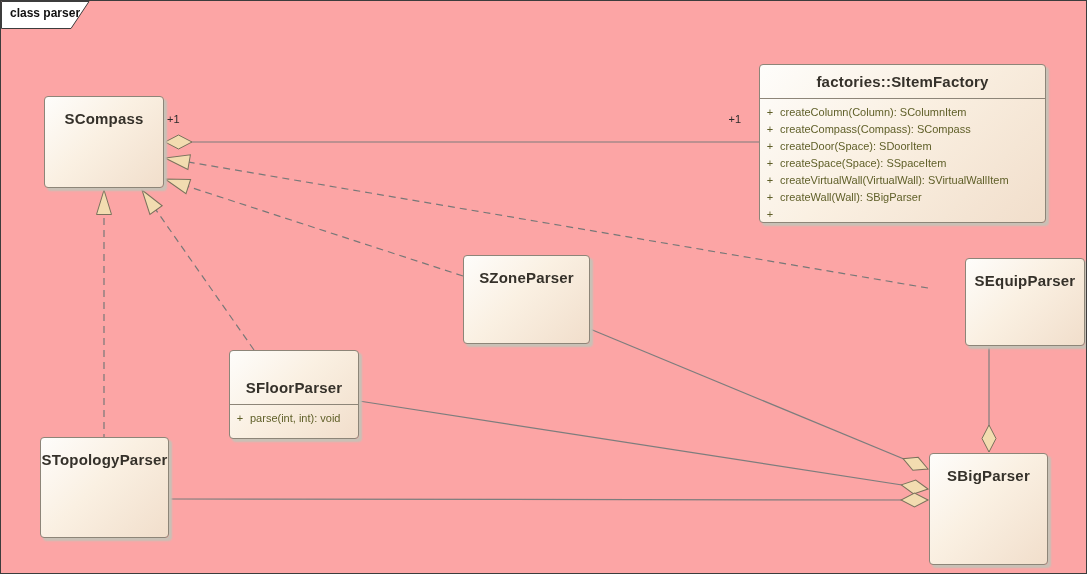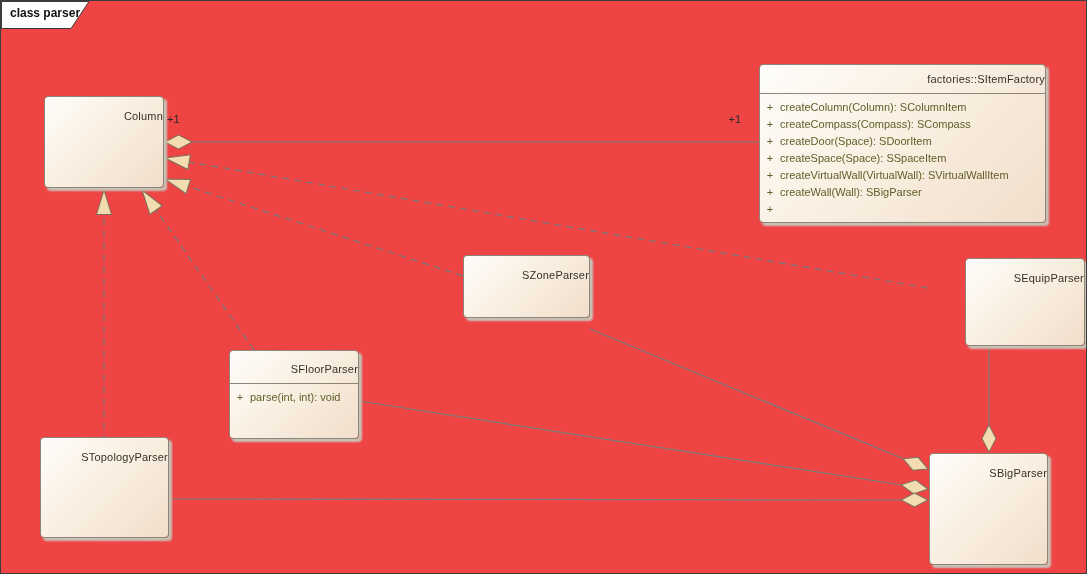--- a/index.html
+++ b/index.html
@@ -1,33 +1,33 @@
 <!DOCTYPE html>
 <html><head>
 <meta charset="utf-8">
 <style>
   html,body{margin:0;padding:0;background:#fff;font-family:"Liberation Sans","DejaVu Sans",sans-serif;}
   .canvas{
     position:relative;width:1085px;height:572px;margin:0;
-    border:1px solid #3c3c3c;background:#ef4444;overflow:hidden;
+    border:1px solid #3c3c3c;background:#fca5a5;overflow:hidden;
   }
   .wires{position:absolute;left:0;top:0;width:1085px;height:572px;}
   .wires line{stroke:#7d7d7d;stroke-width:1.2;}
   .wires line.dashed{stroke-dasharray:7 5;stroke:#787878;}
   .frame-label{
     position:absolute;left:9px;top:5px;font-size:12px;font-weight:bold;color:#111;
   }
   .cls{
     position:absolute;box-sizing:border-box;
     border:1px solid #8d8578;border-radius:4px;
     background:linear-gradient(135deg,#fefdfb 0%,#faf0e2 45%,#f1decb 100%);
     box-shadow:3px 3px 2px #c8c1b6;
   }
   .cls-title{
-    font-size:11px;font-weight:normal;color:#35312a;text-align:right;
+    font-size:15px;font-weight:bold;color:#35312a;text-align:center;
     padding-top:13px;letter-spacing:.2px;
   }
   .cls.with-methods .cls-title{padding-top:8px;}
   .sep{border-top:1px solid #8d8578;margin-top:8px;}
   .m-rows{padding-top:5px;}
   .m-row{display:flex;font-size:11px;color:#5f5f28;line-height:17px;white-space:nowrap;}
   .m-vis{width:20px;text-align:center;flex:0 0 20px;}
   .mult{
     position:absolute;font-size:11px;color:#2a2a2a;width:40px;
   }
@@ -60,21 +60,21 @@
 
     <line x1="589" y1="328" x2="927" y2="468" marker-end="url(#dia)"></line>
     <line x1="358" y1="400" x2="927" y2="488" marker-end="url(#dia)"></line>
     <line x1="168" y1="498" x2="927" y2="499" marker-end="url(#dia)"></line>
     <line x1="988" y1="345" x2="988" y2="451" marker-end="url(#dia)"></line>
   </svg>
 
   <div class="frame-label">class parser</div>
 
   <div class="cls" style="left:43px;top:95px;width:120px;height:92px;">
-    <div class="cls-title">Column</div>
+    <div class="cls-title">SCompass</div>
   </div>
 
   <div class="cls with-methods" style="left:758px;top:63px;width:287px;height:159px;">
     <div class="cls-title">factories::SItemFactory</div>
     <div class="sep"></div>
     <div class="m-rows">
       <div class="m-row">
         <span class="m-vis">+</span>
         <span class="m-sig">createColumn(Column): SColumnItem</span>
       </div>
@@ -97,30 +97,30 @@
       <div class="m-row">
         <span class="m-vis">+</span>
         <span class="m-sig">createWall(Wall): SBigParser</span>
       </div>
       <div class="m-row">
         <span class="m-vis">+</span>
       </div>
     </div>
   </div>
 
-  <div class="cls" style="left:462px;top:254px;width:127px;height:63px;">
+  <div class="cls" style="left:462px;top:254px;width:127px;height:89px;">
     <div class="cls-title">SZoneParser</div>
   </div>
 
   <div class="cls" style="left:964px;top:257px;width:120px;height:88px;">
     <div class="cls-title">SEquipParser</div>
   </div>
 
   <div class="cls with-methods" style="left:228px;top:349px;width:130px;height:89px;">
-    <div class="cls-title" style="padding-top:12px;">SFloorParser</div>
+    <div class="cls-title" style="padding-top:28px;">SFloorParser</div>
     <div class="sep"></div>
     <div class="m-rows">
       <div class="m-row">
         <span class="m-vis">+</span>
         <span class="m-sig">parse(int, int): void</span>
       </div>
     </div>
   </div>
 
   <div class="cls" style="left:39px;top:436px;width:129px;height:101px;">

